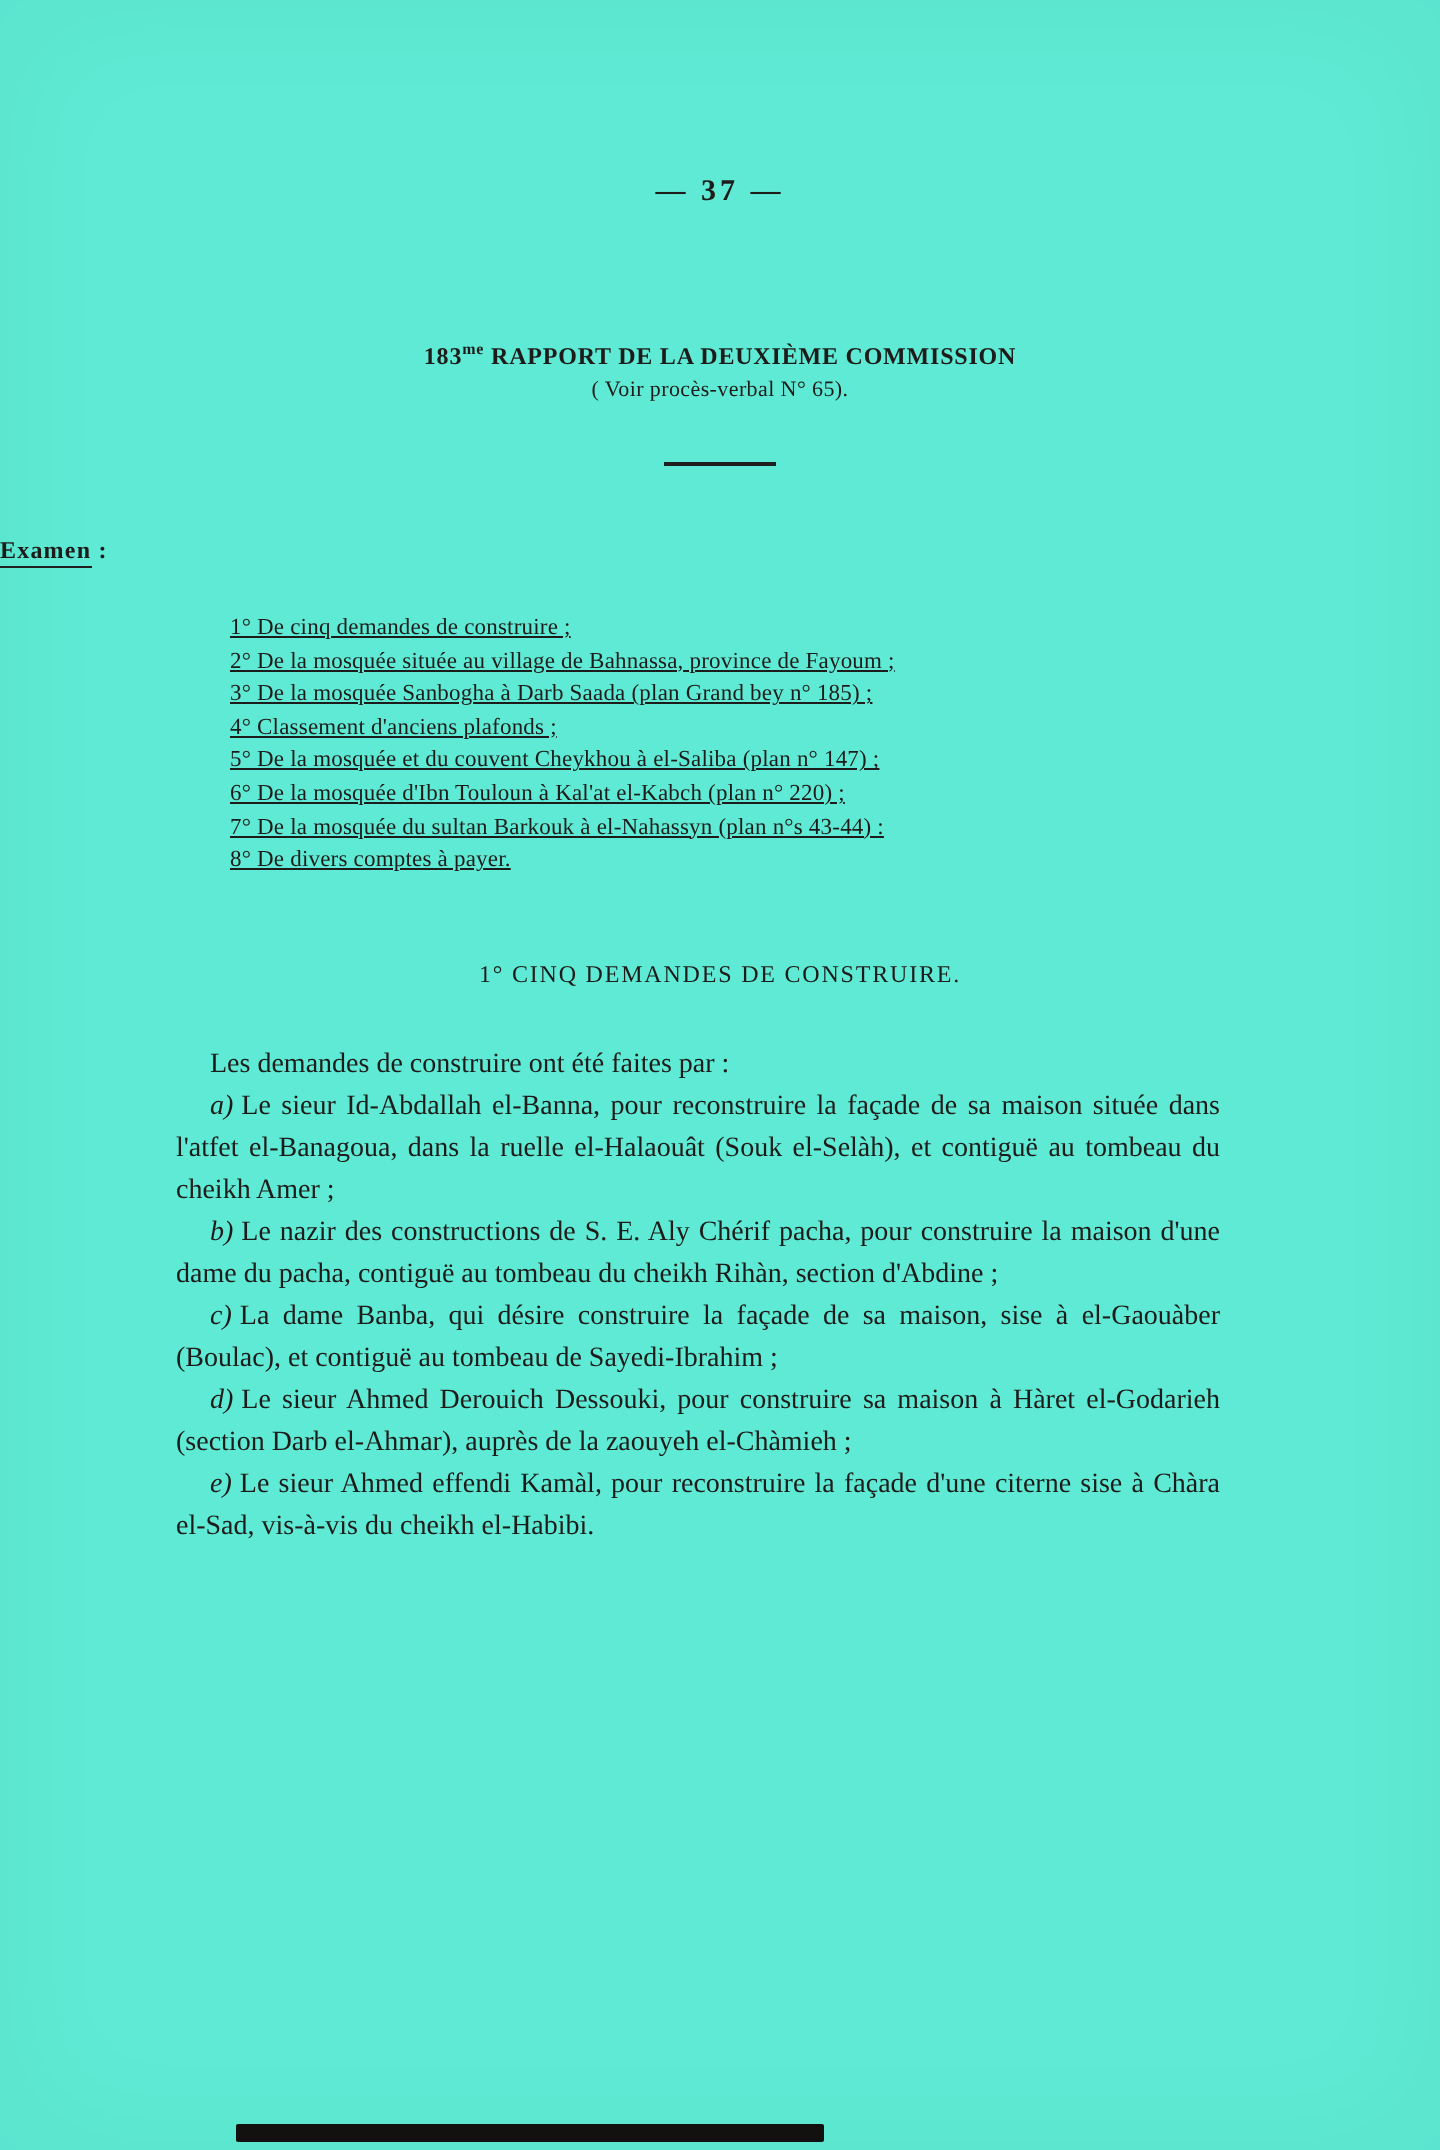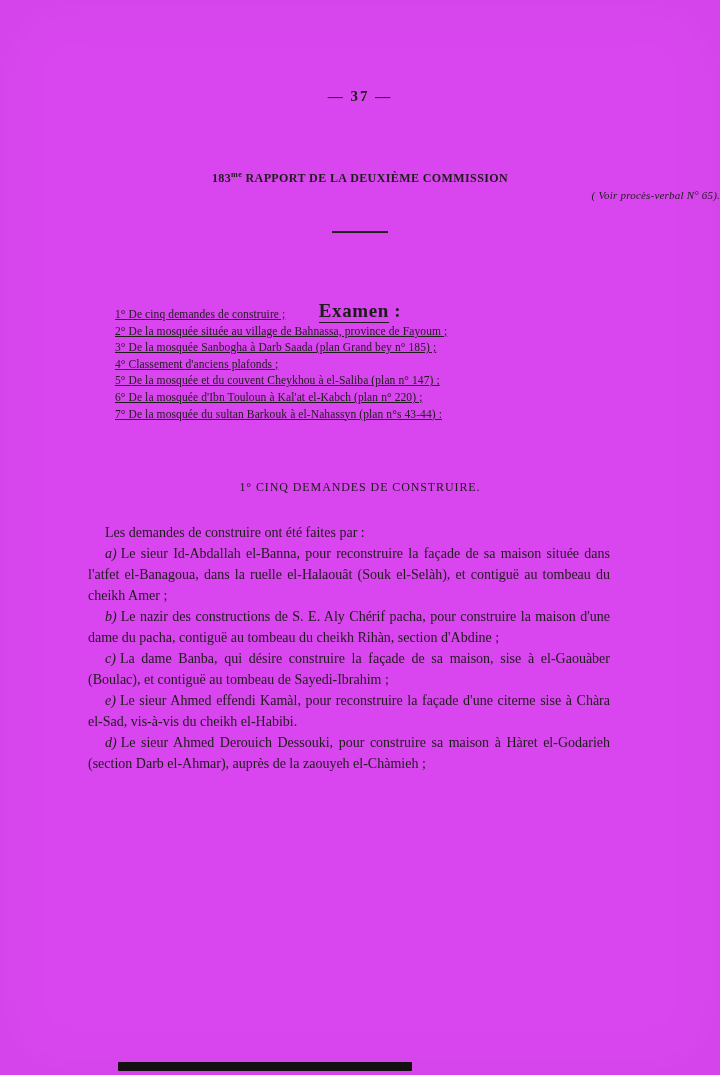--- a/index.html
+++ b/index.html
@@ -5,21 +5,21 @@
   html, body {
     margin: 0;
     padding: 0;
     background: #e9e9e6;
   }
   .page {
     position: relative;
     width: 720px;
     height: 1075px;
     margin: 0 auto;
-    background: #d946ef;
+    background: #5eead4;
     box-shadow: inset 0 0 70px rgba(0,0,0,0.035);
     font-family: "Liberation Serif", "DejaVu Serif", serif;
     color: #1e1c1a;
     overflow: hidden;
   }
 
   .page-number {
     position: absolute;
     top: 88px;
     left: 0;
@@ -44,46 +44,44 @@
     font-size: 8px;
     vertical-align: super;
     font-weight: bold;
   }
 
   .report-subtitle {
     position: absolute;
     top: 189px;
     left: 0;
     width: 100%;
-    text-align: right;
-    font-style: italic;
+    text-align: center;
     font-size: 11px;
     letter-spacing: 0.2px;
   }
 
   .divider {
     position: absolute;
     top: 231px;
     left: 50%;
     transform: translateX(-50%);
     width: 56px;
     height: 2px;
     background: #211f1d;
   }
 
   .examen-heading {
     position: absolute;
     top: 268px;
     left: 0;
     width: 100%;
-    text-align: center;
-    font-size: 19px;
+    text-align: left;
+    font-size: 12px;
     font-weight: bold;
     letter-spacing: 0.6px;
-    margin-top: 32px;
   }
   .examen-heading .underlined {
     border-bottom: 1.5px solid #211f1d;
     padding-bottom: 1px;
   }
 
   .examen-list {
     position: absolute;
     top: 306px;
     left: 115px;
@@ -153,28 +151,29 @@
   <div class="examen-heading"><span class="underlined">Examen</span><span> :</span></div>
 
   <div class="examen-list">
     <div class="examen-item">1° De cinq demandes de construire ;</div>
     <div class="examen-item">2° De la mosquée située au village de Bahnassa, province de Fayoum ;</div>
     <div class="examen-item">3° De la mosquée Sanbogha à Darb Saada (plan Grand bey n° 185) ;</div>
     <div class="examen-item">4° Classement d'anciens plafonds ;</div>
     <div class="examen-item">5° De la mosquée et du couvent Cheykhou à el-Saliba (plan n° 147) ;</div>
     <div class="examen-item">6° De la mosquée d'Ibn Touloun à Kal'at el-Kabch (plan n° 220) ;</div>
     <div class="examen-item">7° De la mosquée du sultan Barkouk à el-Nahassyn (plan n°s 43-44) :</div>
+    <div class="examen-item">8° De divers comptes à payer.</div>
   </div>
 
   <div class="section-heading">1° CINQ DEMANDES DE CONSTRUIRE.</div>
 
   <div class="body-text">
     <p><span class="para-label"></span><span>Les demandes de construire ont été faites par :</span></p>
     <p><span class="para-label">a)</span><span>Le sieur Id-Abdallah el-Banna, pour reconstruire la façade de sa maison située dans l'atfet el-Banagoua, dans la ruelle el-Halaouât (Souk el-Selàh), et contiguë au tombeau du cheikh Amer ;</span></p>
     <p><span class="para-label">b)</span><span>Le nazir des constructions de S. E. Aly Chérif pacha, pour construire la maison d'une dame du pacha, contiguë au tombeau du cheikh Rihàn, section d'Abdine ;</span></p>
     <p><span class="para-label">c)</span><span>La dame Banba, qui désire construire la façade de sa maison, sise à el-Gaouàber (Boulac), et contiguë au tombeau de Sayedi-Ibrahim ;</span></p>
+    <p><span class="para-label">d)</span><span>Le sieur Ahmed Derouich Dessouki, pour construire sa maison à Hàret el-Godarieh (section Darb el-Ahmar), auprès de la zaouyeh el-Chàmieh ;</span></p>
     <p><span class="para-label">e)</span><span>Le sieur Ahmed effendi Kamàl, pour reconstruire la façade d'une citerne sise à Chàra el-Sad, vis-à-vis du cheikh el-Habibi.</span></p>
-    <p><span class="para-label">d)</span><span>Le sieur Ahmed Derouich Dessouki, pour construire sa maison à Hàret el-Godarieh (section Darb el-Ahmar), auprès de la zaouyeh el-Chàmieh ;</span></p>
   </div>
 
   <div class="scan-bar"></div>
 
 </div>
 
 </body></html>

